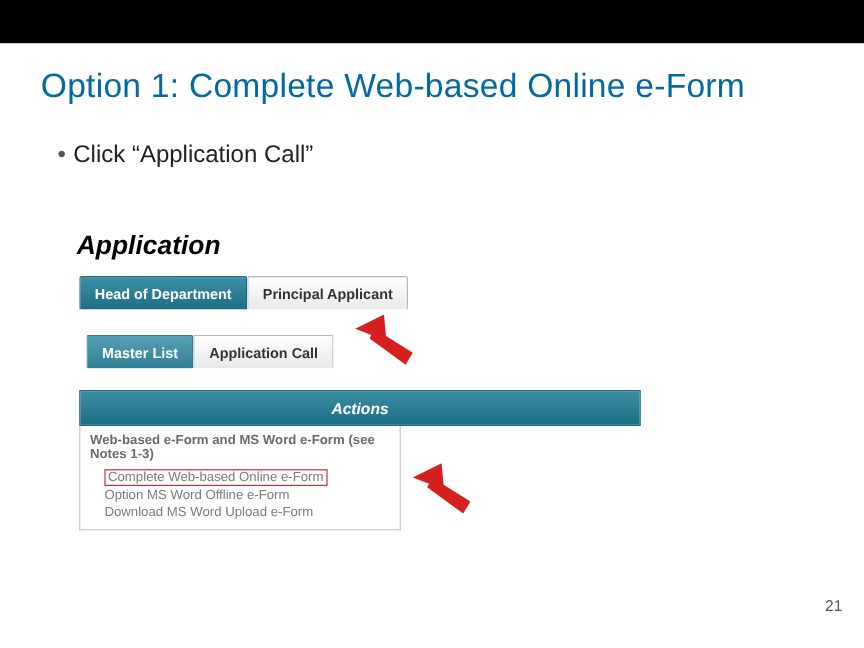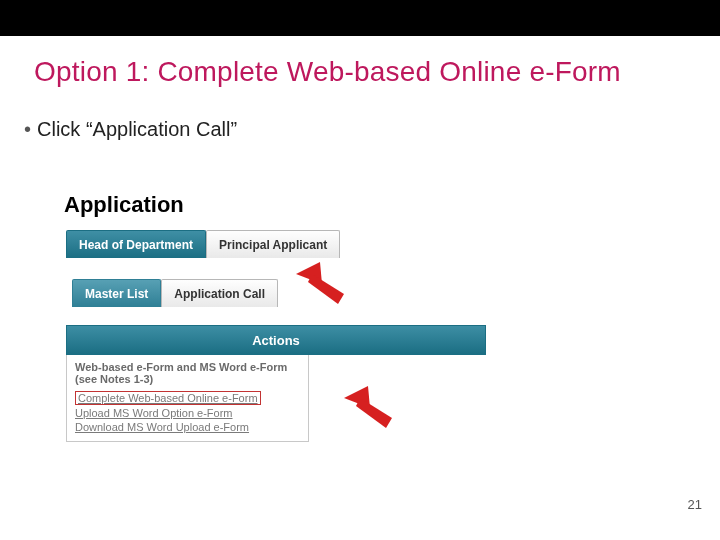--- a/index.html
+++ b/index.html
@@ -1,41 +1,42 @@
 <!DOCTYPE html>
 <html><head>
 <meta charset="utf-8">
 <style>
   * { box-sizing: border-box; margin: 0; padding: 0; }
   html, body { width: 720px; height: 540px; font-family: Arial, Helvetica, sans-serif; background: #fff; }
   .slide { width: 720px; height: 540px; position: relative; padding: 0; }
   .topbar { height: 36px; background: #000; }
   .title {
     font-size: 28px;
-    color: #be185d;
+    color: #0369a1;
     padding: 20px 0 0 34px;
     letter-spacing: 0.2px;
     font-weight: 400;
   }
   .bullet {
-    padding: 30px 0 0 24px;
+    padding: 30px 0 0 48px;
     font-size: 20px;
     color: #222;
   }
   .bullet .dot { color: #555; padding-right: 6px; }
   .screenshot {
     position: absolute;
     left: 60px;
     top: 192px;
     width: 520px;
   }
   .app-heading {
     font-family: Verdana, Arial, sans-serif;
     font-size: 22px;
     font-weight: bold;
+    font-style: italic;
     color: #000;
     margin-bottom: 12px;
     padding-left: 4px;
   }
   .tab-row { margin-left: 6px; }
   .tab-row.top { margin-bottom: 21px; }
   .tab-row.sub { margin-left: 12px; margin-bottom: 18px; }
   .tab {
     display: inline-block;
     vertical-align: top;
@@ -62,43 +63,44 @@
   }
   .actions-bar {
     background: linear-gradient(#3d8ea4, #1b6e83);
     color: #fff;
     text-align: center;
     font-family: Verdana, Arial, sans-serif;
     font-size: 13px;
     font-weight: bold;
     padding: 7px 0 6px 0;
     margin-left: 6px;
-    width: 420px;
+    width: 468px;
     border: 1px solid #1b6e83;
+    font-style: italic;
   }
   .actions-box {
     margin-left: 6px;
-    width: 243px;
+    width: 268px;
     border: 1px solid #c8c8c8;
     border-top: none;
     padding: 6px 8px 8px 8px;
     font-family: Verdana, Arial, sans-serif;
     font-size: 11px;
     background: #fff;
   }
   .actions-box .section-label {
     font-weight: bold;
     color: #6a6a6a;
     margin-bottom: 4px;
   }
   .actions-box .link {
     color: #7a7a7a;
-    text-decoration: underline;
     margin-top: 2px;
     cursor: pointer;
+    margin-left: 12px;
   }
   .actions-box .link.boxed {
     border: 1px solid #c23333;
     padding: 0 2px;
     display: inline-block;
     margin-top: 2px;
   }
   .arrow {
     position: absolute;
     pointer-events: none;
@@ -132,21 +134,21 @@
 
     <div class="tab-row sub">
       <span class="tab sub-active">Master List</span><span class="tab">Application Call</span>
     </div>
 
     <div class="actions-bar">Actions</div>
 
     <div class="actions-box">
       <div class="section-label">Web-based e-Form and MS Word e-Form (see Notes 1-3)</div>
       <div><span class="link boxed">Complete Web-based Online e-Form</span></div>
-      <div class="link">Upload MS Word Option e-Form</div>
+      <div class="link">Option MS Word Offline e-Form</div>
       <div class="link">Download MS Word Upload e-Form</div>
     </div>
 
     <svg class="arrow" style="left:232px; top:68px;" width="60" height="48" viewBox="0 0 60 48">
       <g fill="#d62020">
         <polygon points="4,14 28,2 30,24"></polygon>
         <polygon points="20,14 52,34 46,44 16,22"></polygon>
       </g>
     </svg>
     <svg class="arrow" style="left:280px; top:192px;" width="60" height="48" viewBox="0 0 60 48">

